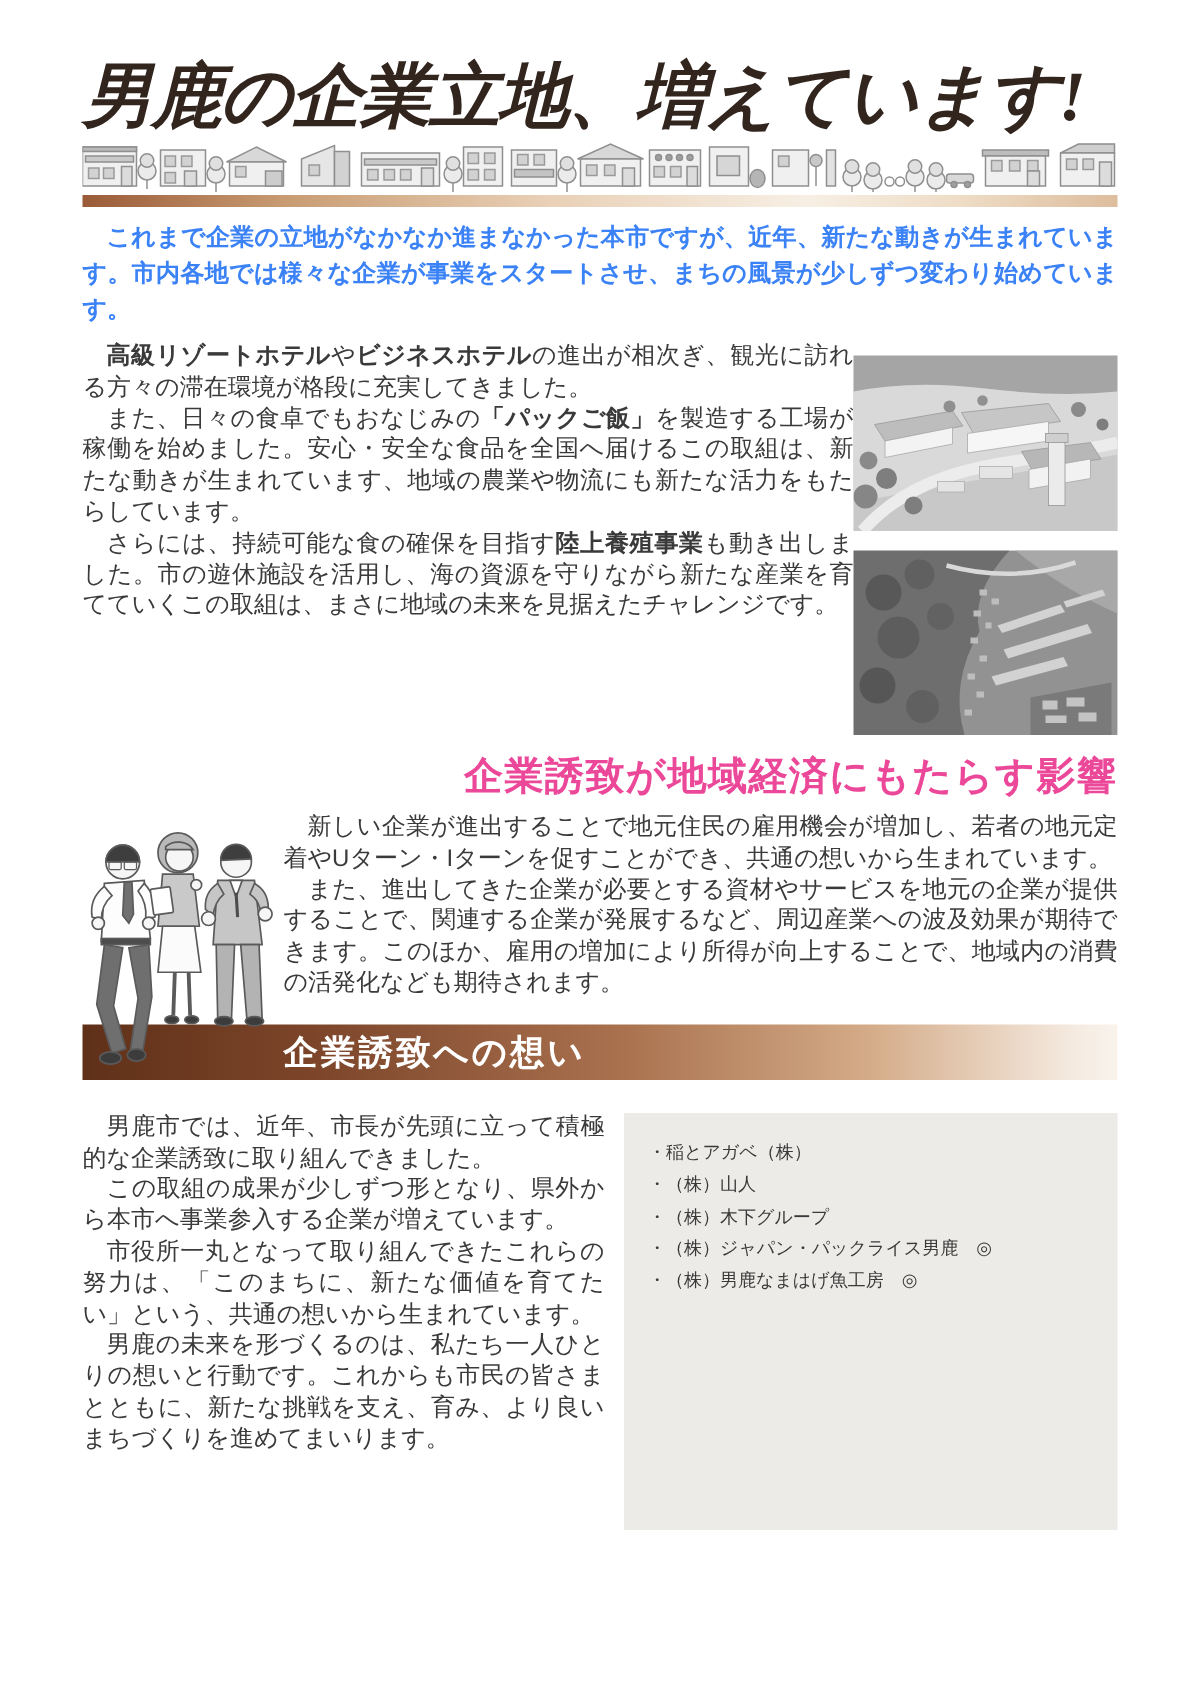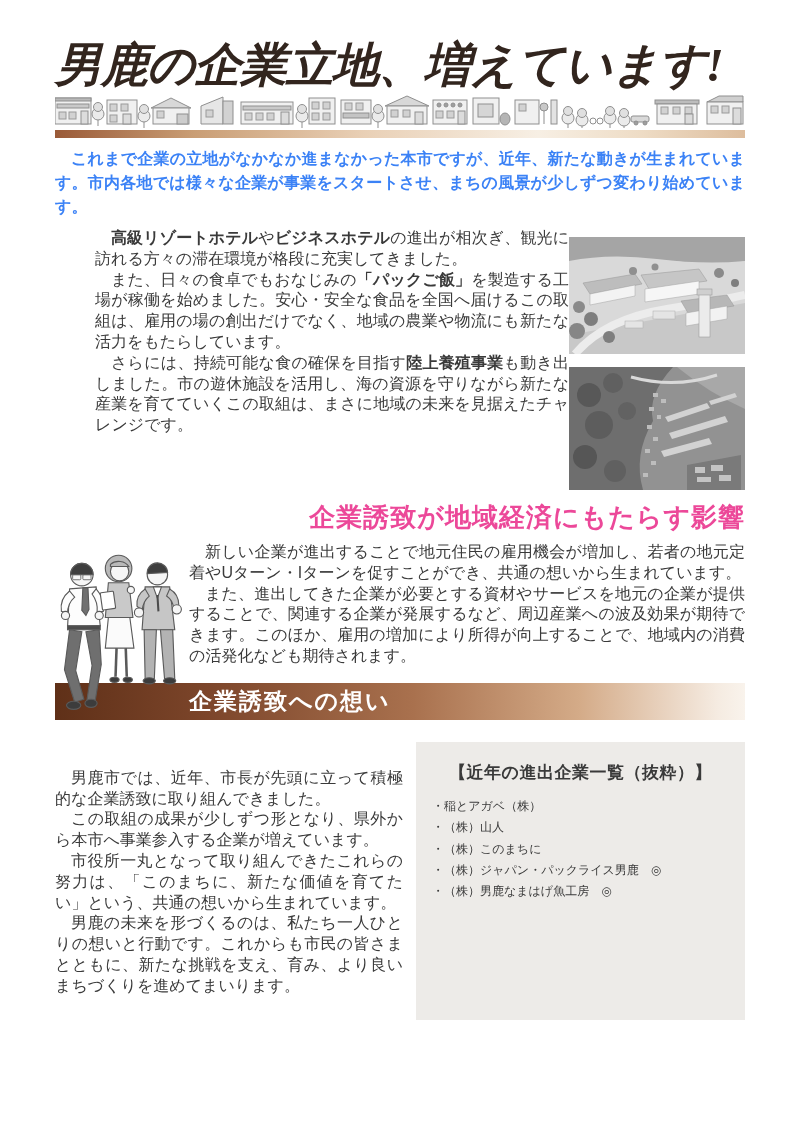--- a/index.html
+++ b/index.html
@@ -12,21 +12,21 @@
     font-family:"Liberation Serif","DejaVu Serif",serif;
     font-size:47px;font-weight:bold;color:#32251e;
     margin:0 0 2px;letter-spacing:-1px;line-height:1.15;white-space:nowrap;font-style:italic;
   }
   .strip{display:block;margin:0 0 2px;}
   .grad-bar{height:8px;background:linear-gradient(90deg,#9a5a38 0%,#c99d74 20%,#e9d0b6 45%,#f7efe4 70%,#eedcc5 85%,#ddbd9d 100%);margin:2px 0 9px;}
   .intro{
     color:#3b82f6;font-weight:bold;font-size:16px;line-height:1.5;
     text-align:justify;text-indent:1em;margin:0 0 9px;
   }
-  .main-row{display:flex;margin-left:40px;}
+  .main-row{display:flex;}
   .article{flex:1;min-width:0;}
   .article p,.impact p,.col-left p{
     margin:0;font-size:16px;line-height:1.3;text-align:justify;text-indent:1em;
   }
   .b{font-weight:bold;}
   .photos{width:176px;display:flex;flex-direction:column;gap:13px;padding-top:9px;}
   .photo{display:block;background:#cdcdcd;}
   .impact-heading{
     font-family:"Liberation Serif","DejaVu Serif",serif;
     font-size:26px;font-weight:bold;color:#ec4899;
@@ -35,21 +35,21 @@
   .impact{overflow:visible;}
   .impact-illustration{float:left;width:138px;height:194px;margin:2px 6px 0 -10px;}
   .vision-bar{
     margin:16px 0 22px;height:37px;box-sizing:border-box;
     background:linear-gradient(90deg,#5f3018 0%,#7c452a 22%,#a9714e 52%,#d4ab88 76%,#f5ebe1 96%,#f9f3ec 100%);
     color:#ffffff;font-family:"Liberation Serif","DejaVu Serif",serif;
     font-size:23px;font-weight:bold;letter-spacing:2px;
     padding:3px 0 0 13px;
   }
   .columns{display:flex;gap:13px;align-items:flex-start;}
-  .col-left{width:348px;flex:none;margin-top:26px;}
+  .col-left{width:348px;flex:none;}
   .company-box{flex:1;background:#edebe8;padding:16px 16px 14px;box-sizing:border-box;min-height:278px;}
   .company-title{text-align:center;font-weight:bold;font-size:17px;margin:3px 0 12px;letter-spacing:.5px;}
   .company-item{font-size:12px;line-height:1.78;}
 </style>
 </head>
 <body>
 
 <h1 class="page-title">男鹿の企業立地、増えています!</h1>
 
 <svg class="strip" width="690" height="34" viewBox="0 0 690 34">
@@ -143,21 +143,21 @@
   </g>
 </svg>
 
 <div class="grad-bar"></div>
 
 <p class="intro">これまで企業の立地がなかなか進まなかった本市ですが、近年、新たな動きが生まれています。市内各地では様々な企業が事業をスタートさせ、まちの風景が少しずつ変わり始めています。</p>
 
 <div class="main-row">
   <div class="article">
     <p><span class="b">高級リゾートホテル</span><span>や</span><span class="b">ビジネスホテル</span><span>の進出が相次ぎ、観光に訪れる方々の滞在環境が格段に充実してきました。</span></p>
-    <p><span>また、日々の食卓でもおなじみの</span><span class="b">「パックご飯」</span><span>を製造する工場が稼働を始めました。安心・安全な食品を全国へ届けるこの取組は、雇用の場の創出だけでなく、地域の農業や物流にも新たな活力をもたらしています。</span></p>
+    <p><span>また、日々の食卓でもおなじみの</span><span class="b">「パックご飯」</span><span>を製造する工場が稼働を始めました。安心・安全な食品を全国へ届けるこの取組は、新たな動きが生まれています、地域の農業や物流にも新たな活力をもたらしています。</span></p>
     <p><span>さらには、持続可能な食の確保を目指す</span><span class="b">陸上養殖事業</span><span>も動き出しました。市の遊休施設を活用し、海の資源を守りながら新たな産業を育てていくこの取組は、まさに地域の未来を見据えたチャレンジです。</span></p>
   </div>
   <div class="photos">
     <svg class="photo" width="176" height="117" viewBox="0 0 176 117">
       <rect width="176" height="117" fill="#c8c8c8"></rect>
       <path d="M0,0 H176 V24 Q150,32 120,26 T60,30 T0,24 Z" fill="#a5a5a5"></path>
       <path d="M0,24 Q40,16 88,22 T176,24 V66 L0,98 Z" fill="#d9d9d9"></path>
       <path d="M6,117 Q36,82 98,72 T176,58" stroke="#ececec" stroke-width="8" fill="none"></path>
       <path d="M14,46 l52,-9 l7,10 l-52,10 z" fill="#bdbdbd" stroke="#969696" stroke-width=".5"></path>
       <path d="M21,57 l45,-9 v11 l-45,9 z" fill="#f3f3f3" stroke="#a5a5a5" stroke-width=".5"></path>
@@ -270,21 +270,20 @@
 <div class="vision-bar">企業誘致への想い</div>
 
 <div class="columns">
   <div class="col-left">
     <p>男鹿市では、近年、市長が先頭に立って積極的な企業誘致に取り組んできました。</p>
     <p>この取組の成果が少しずつ形となり、県外から本市へ事業参入する企業が増えています。</p>
     <p>市役所一丸となって取り組んできたこれらの努力は、「このまちに、新たな価値を育てたい」という、共通の想いから生まれています。</p>
     <p>男鹿の未来を形づくるのは、私たち一人ひとりの想いと行動です。これからも市民の皆さまとともに、新たな挑戦を支え、育み、より良いまちづくりを進めてまいります。</p>
   </div>
   <div class="company-box">
-    <div class="company-title">【近年の進出企業一覧（抜粋）】</div>
     <div class="company-item">・稲とアガベ（株）</div>
     <div class="company-item">・（株）山人</div>
-    <div class="company-item">・（株）このまちに</div>
+    <div class="company-item">・（株）木下グループ</div>
     <div class="company-item">・（株）ジャパン・パックライス男鹿　◎</div>
     <div class="company-item">・（株）男鹿なまはげ魚工房　◎</div>
 
   </div>
 </div>
 
 </body></html>

